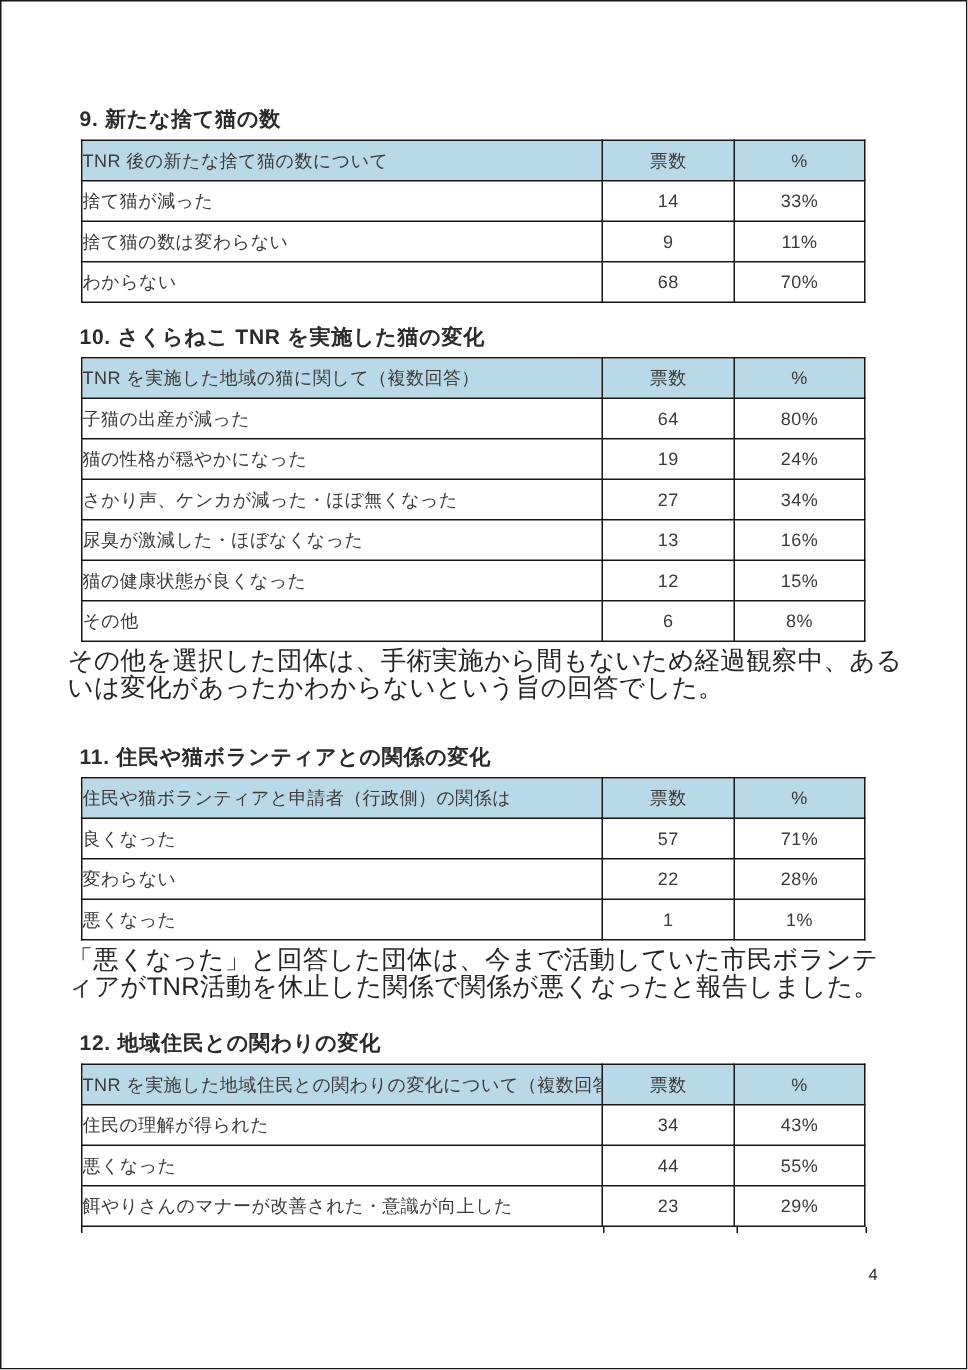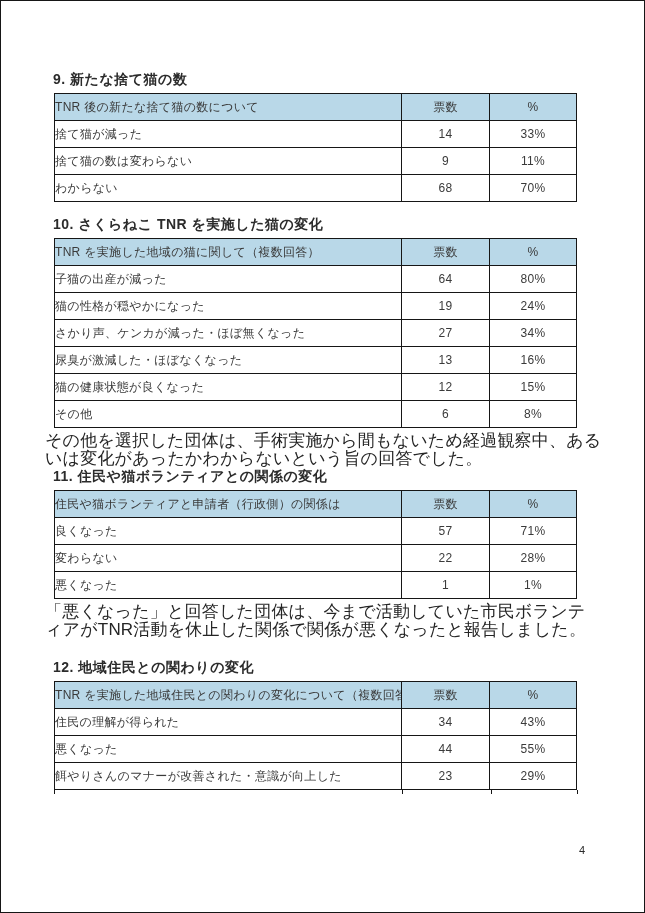--- a/index.html
+++ b/index.html
@@ -20,21 +20,21 @@
     overflow:hidden;
   }
   .content{
     position:absolute;
     left:44px;top:0;
     width:557px;
   }
   .sec{margin:0;}
   .sec-9{margin-top:70px;}
   .sec-10{margin-top:14px;}
-  .sec-11{margin-top:0;}
+  .sec-11{margin-top:28px;}
   .sec-12{margin-top:20px;}
   .heading{
     margin:0 0 6px 8px;
     font-size:14px;
     line-height:16px;
     font-weight:bold;
     color:var(--heading-text);
     letter-spacing:0.5px;
   }
   table.survey{

